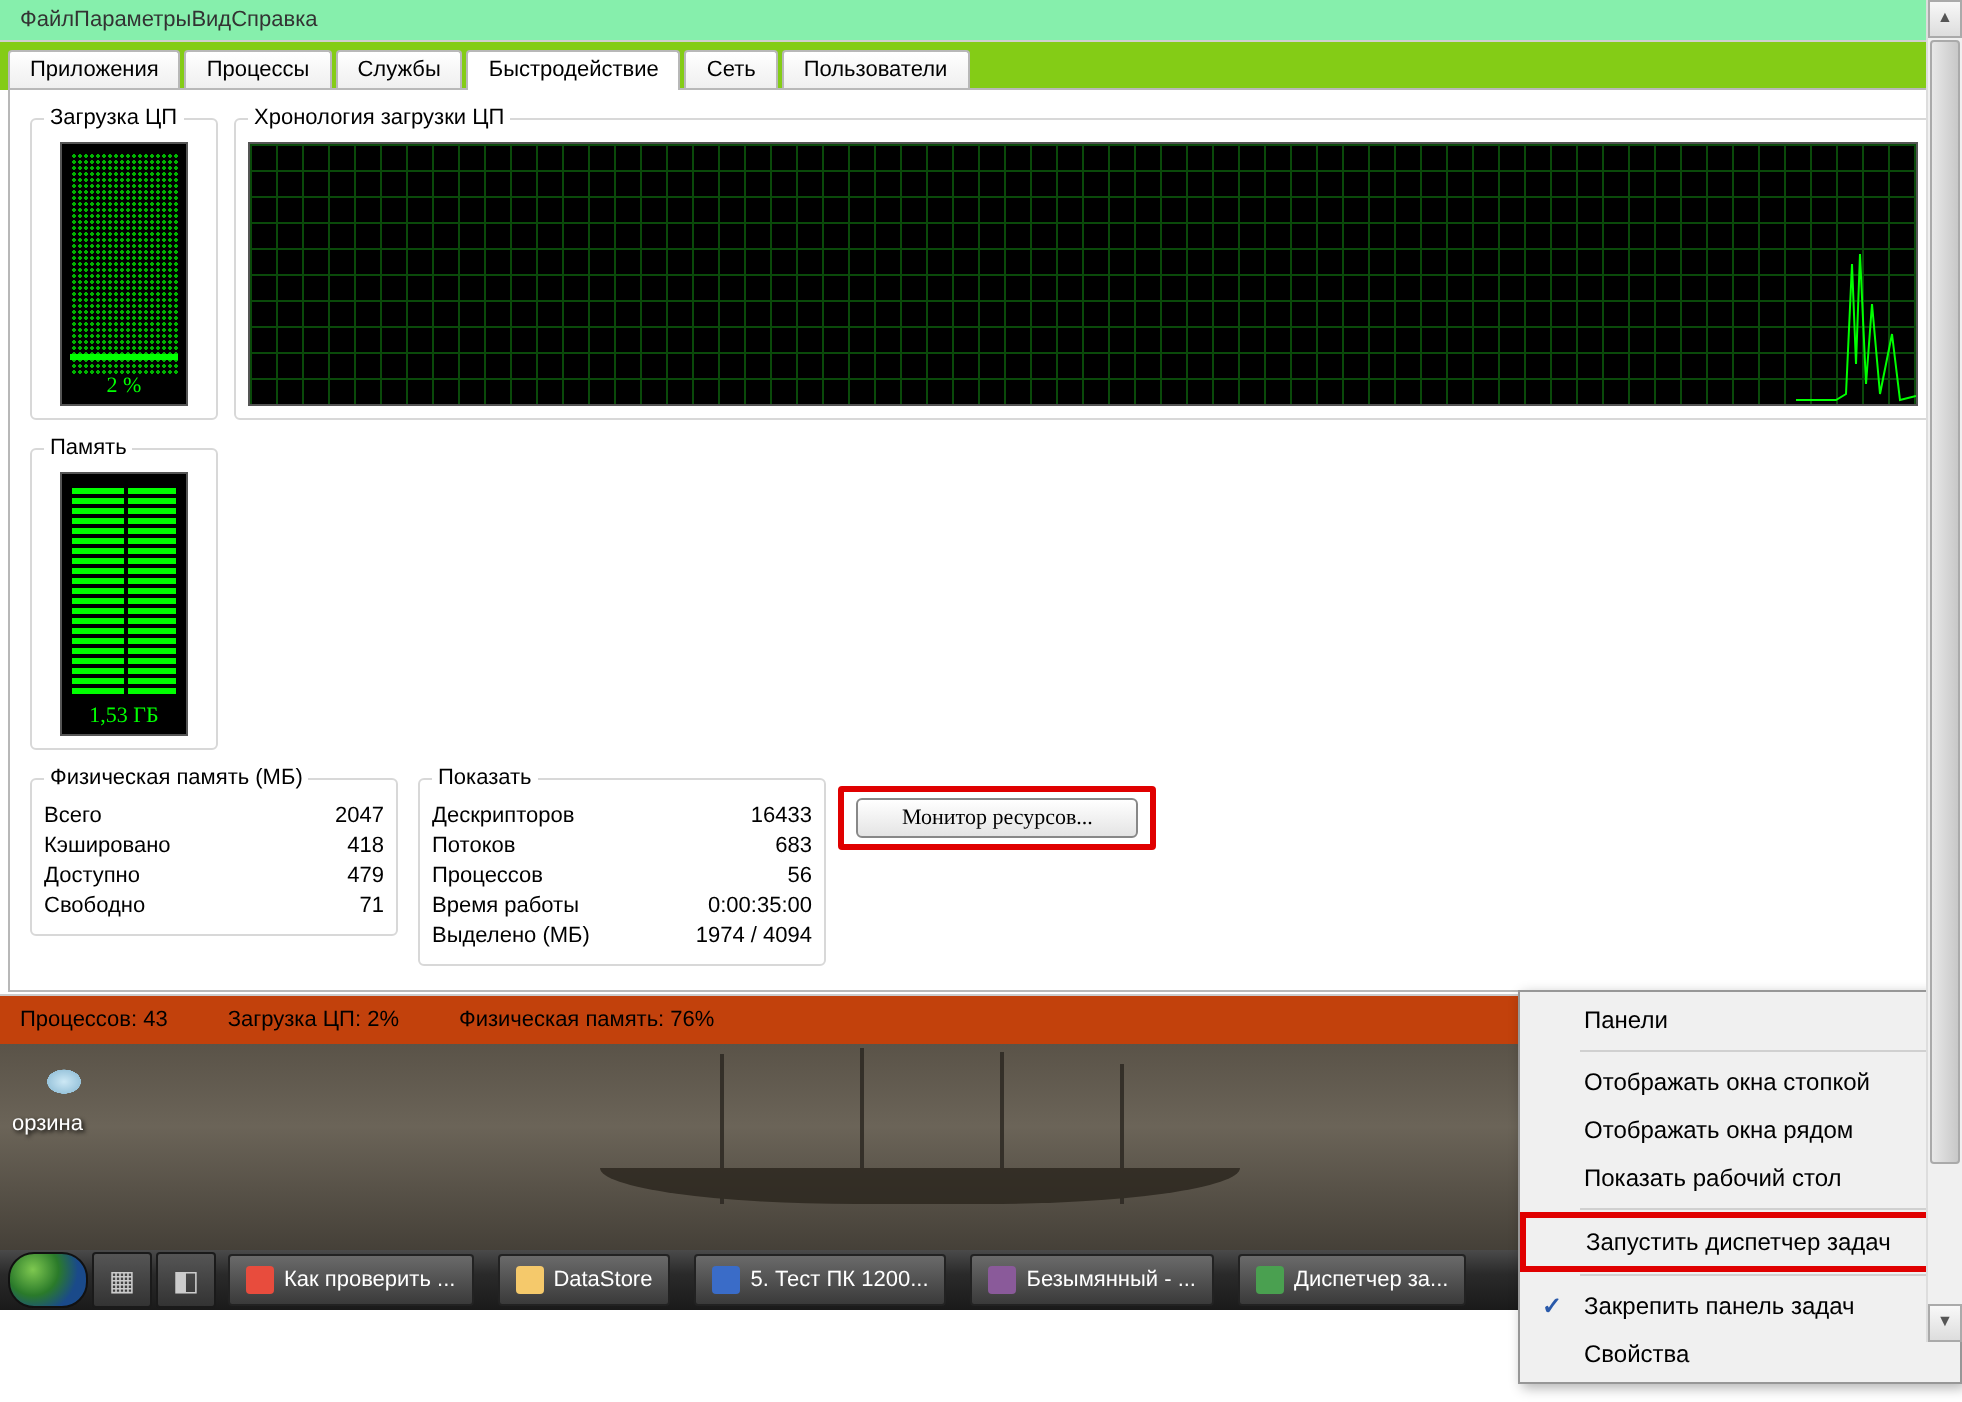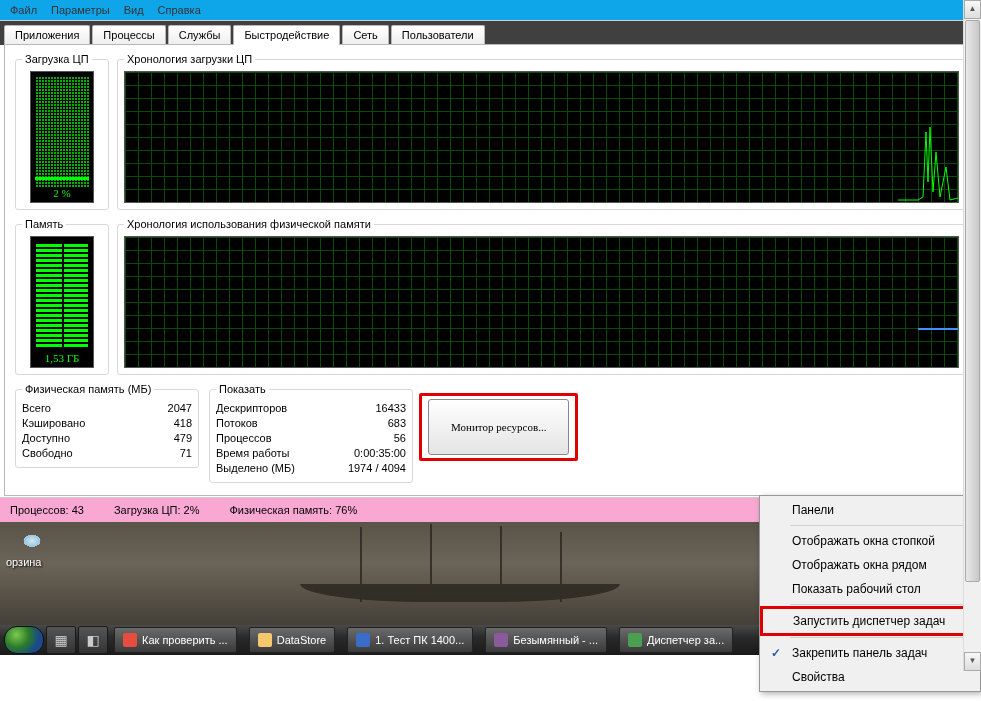--- a/index.html
+++ b/index.html
@@ -1,18 +1,18 @@
 <!DOCTYPE html>
 <html><head>
 <meta charset="utf-8">
 <style>
 body{margin:0;font:11px "Segoe UI",Tahoma,sans-serif;background:#fff;color:#000;overflow:hidden}
-.menubar{display:flex;gap:14px;padding:4px 10px;background:#0ea5e9;border-bottom:1px solid #d0d0d0}
+.menubar{display:flex;padding:4px 10px;background:#86efac;border-bottom:1px solid #d0d0d0}
 .menubar span{cursor:default;color:#333}
-.tabs{display:flex;padding:4px 4px 0;background:#404040}
+.tabs{display:flex;padding:4px 4px 0;background:#84cc16}
 .tab{padding:3px 10px;border:1px solid #b8b8b8;border-bottom:none;background:linear-gradient(#fff,#eee);border-radius:2px 2px 0 0;margin-right:2px;font-size:11px;cursor:default}
 .tab.active{background:#fff;position:relative;z-index:2;padding-bottom:4px}
 .tabarea{border:1px solid #b8b8b8;margin:0 4px;padding:8px 10px 12px;position:relative;top:-1px}
 fieldset{border:1px solid #d8d8d8;border-radius:3px;margin:0;padding:6px}
 legend{font-size:11px;padding:0 3px}
 .row1,.row2{display:flex;gap:8px;margin-bottom:8px}
 .meterbox{width:80px}
 .meter{background:#000;width:62px;height:130px;margin:0 auto;border:1px solid #555;position:relative;overflow:hidden}
 .histbox{flex:1}
 .hist{background:#000;height:130px;border:1px solid #555;position:relative;overflow:hidden}
@@ -22,23 +22,23 @@
 .cpu-label,.mem-label{position:absolute;bottom:3px;width:100%;text-align:center;color:#00ff00;font:11px Tahoma}
 .mem-bars{position:absolute;left:5px;right:5px;bottom:20px;top:6px;background:repeating-linear-gradient(to top,#00ff00 0,#00ff00 3px,#000 3px,#000 5px)}
 .mem-bars::before{content:"";position:absolute;left:50%;top:0;bottom:0;width:2px;background:#000}
 .cpu-spike{position:absolute;right:0;bottom:0;width:60px;height:100%}
 .mem-line{position:absolute;right:0;bottom:37px;width:40px;height:2px;background:#4090ff}
 .row3{display:flex;gap:10px;align-items:flex-start}
 .col{display:flex;gap:6px}
 .kv{display:flex;justify-content:space-between;line-height:15px;font-size:11px}
 .fs-mem{width:170px}
 .fs-sys{width:190px}
-.btn-res{padding:21px 22px;font:11px Tahoma;border:1px solid #888;background:linear-gradient(#fff,#e4e4e4);border-radius:3px;cursor:pointer}
+.btn-res{padding:3px 22px;font:11px Tahoma;border:1px solid #888;background:linear-gradient(#fff,#e4e4e4);border-radius:3px;cursor:pointer}
 .red-frame{border:3px solid #e00000;padding:3px 6px;display:inline-block;border-radius:2px}
-.statusbar{display:flex;gap:30px;padding:6px 10px;border-top:1px solid #ccc;background:#f9a8d4;font-size:11px}
+.statusbar{display:flex;gap:30px;padding:6px 10px;border-top:1px solid #ccc;background:#c2410c;font-size:11px}
 .desktop{height:103px;background:linear-gradient(#5a5348,#6b6458 40%,#454038);position:relative;overflow:hidden}
 .ship{position:absolute;left:300px;top:0;width:500px;height:80px;opacity:.8}
 .mast{position:absolute;bottom:0;width:2px;background:#2a2620}
 .recycle{position:absolute;left:6px;top:34px;color:#fff;font-size:11px;text-shadow:1px 1px 2px #000}
 .recycle-icon{width:36px;height:32px;margin:6px 0 0 14px;background:radial-gradient(ellipse 14px 10px at 50% 40%,#cde8f5 0,#9ac5dc 60%,transparent 61%);position:absolute;left:0;top:0}
 .taskbar{height:30px;background:linear-gradient(#4a4a4a,#2a2a2a 40%,#1a1a1a);display:flex;align-items:center;padding:0 4px;gap:2px}
 .start{width:38px;height:26px;border-radius:13px;background:radial-gradient(circle at 30% 30%,#7ec850,#2a7a2a 40%,#1a4a8a 70%);border:1px solid #111}
 .pin{width:28px;height:26px;background:linear-gradient(#555,#333);border:1px solid #1a1a1a;border-radius:2px;display:flex;align-items:center;justify-content:center;color:#ccc;font-size:14px}
 .tbtn{height:24px;padding:0 8px;background:linear-gradient(#6a6a6a,#3a3a3a);border:1px solid #222;border-radius:2px;display:flex;align-items:center;gap:5px;color:#fff;font-size:11px;max-width:120px;overflow:hidden;white-space:nowrap}
 .tbtn .ico{width:14px;height:14px;flex-shrink:0}
@@ -93,27 +93,20 @@
   </div>
 
   <div class="row2">
     <fieldset class="meterbox">
       <legend>Память</legend>
       <div class="meter">
         <div class="mem-bars"></div>
         <div class="mem-label">1,53 ГБ</div>
       </div>
     </fieldset>
-    <fieldset class="histbox">
-      <legend>Хронология использования физической памяти</legend>
-      <div class="hist">
-        <div class="grid"></div>
-        <div class="mem-line"></div>
-      </div>
-    </fieldset>
   </div>
 
   <div class="row3">
     <div class="col">
       <fieldset class="fs-mem">
         <legend>Физическая память (МБ)</legend>
         <div id="phys-rows">
             <div class="kv">
               <span>Всего</span>
               <span>2047</span>
@@ -194,21 +187,21 @@
       <div class="tbtn">
         <span class="ico" style="background:#e84c3d;border-radius:2px"></span>
         <span>Как проверить ...</span>
       </div>
       <div class="tbtn">
         <span class="ico" style="background:#f5c96b;border-radius:2px"></span>
         <span>DataStore</span>
       </div>
       <div class="tbtn">
         <span class="ico" style="background:#3a6cc8;border-radius:2px"></span>
-        <span>1. Тест ПК 1400...</span>
+        <span>5. Тест ПК 1200...</span>
       </div>
       <div class="tbtn">
         <span class="ico" style="background:#8a5a9a;border-radius:2px"></span>
         <span>Безымянный - ...</span>
       </div>
       <div class="tbtn">
         <span class="ico" style="background:#4aa050;border-radius:2px"></span>
         <span>Диспетчер за...</span>
       </div>
     </div>

